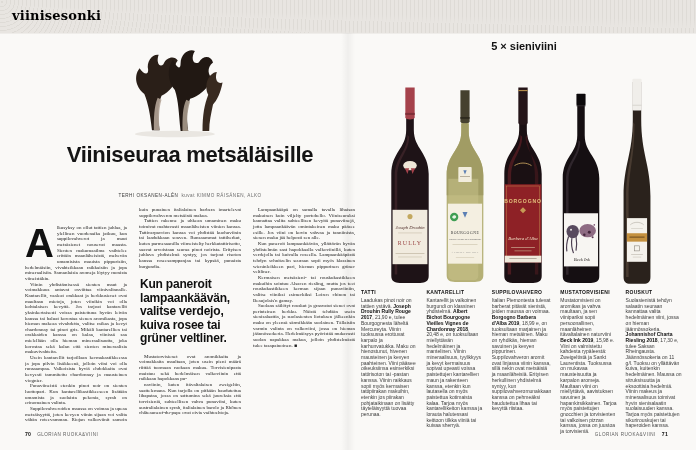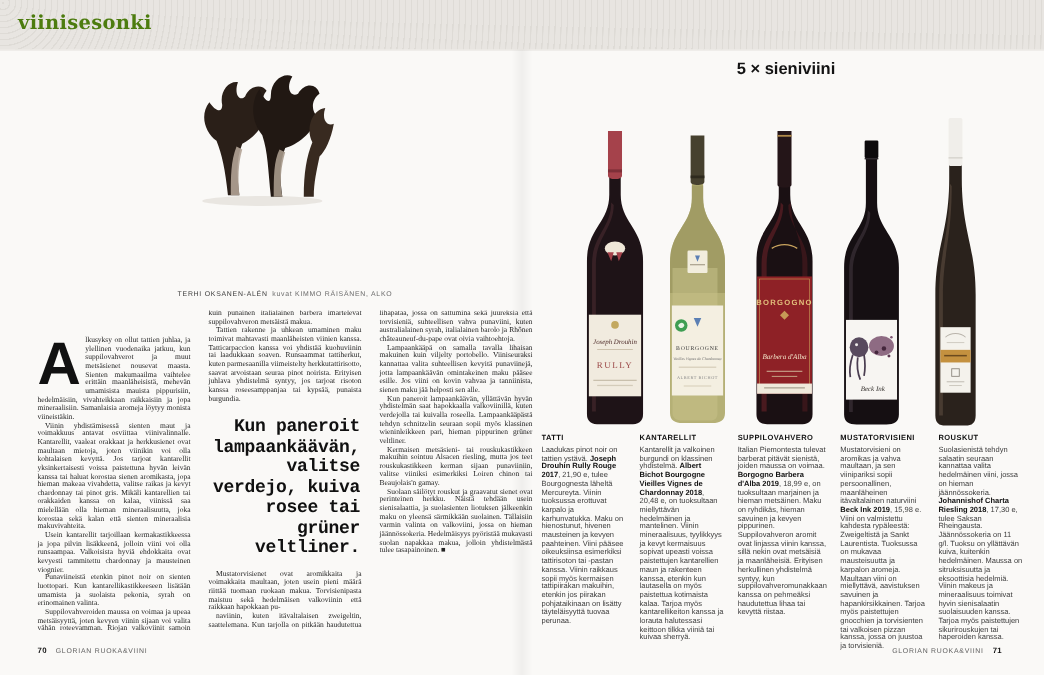--- a/index.html
+++ b/index.html
@@ -3,43 +3,43 @@
 <meta charset="utf-8">
 <style>
   html,body{margin:0;padding:0;background:#dcdad7;}
   .spread{position:relative;width:696px;height:450px;background:#faf9f7;overflow:hidden;
           font-family:"Liberation Sans",sans-serif;}
   
   .topband{position:absolute;left:0;top:0;width:696px;height:33px;background:#e8e5e1;
     background-image:repeating-radial-gradient(circle at 2px 2px, #dedbd6 0 .7px, transparent 1px 4px);
     border-bottom:1px solid #efedea;}
   .masthead{position:absolute;left:12px;top:8px;font-family:"DejaVu Serif",serif;
-    font-weight:bold;font-size:13px;color:#4d7c0f;letter-spacing:.2px;}
+    font-weight:bold;font-size:13px;color:#000000;letter-spacing:.2px;}
   .gutter{position:absolute;left:341px;top:33px;width:14px;height:417px;
     background:linear-gradient(90deg,rgba(0,0,0,0) 0%,rgba(0,0,0,.045) 50%,rgba(0,0,0,0) 100%);}
 
   
   .mushroom-photo{position:absolute;left:110px;top:44px;width:124px;height:96px;}
   .headline{position:absolute;left:25px;top:142px;width:330px;margin:0;text-align:center;
     font-size:22px;font-weight:bold;color:#141414;letter-spacing:-.3px;}
   .subtitle{position:absolute;left:25px;top:174px;width:330px;margin:0;text-align:center;
     font-size:9.5px;color:#98948e;}
   .byline{position:absolute;left:25px;top:193px;width:330px;margin:0;text-align:center;
     font-size:4.6px;color:#3c3c3c;letter-spacing:.5px;}
   .byline .credit{color:#6b6b6b;margin-left:3px;}
   .lp-cols{position:absolute;left:25px;top:207px;width:330px;height:218px;overflow:hidden;
     column-count:3;column-gap:12px;column-fill:auto;
     font-family:"Liberation Serif",serif;font-size:5px;line-height:5.65px;color:#222;
     text-align:justify;}
   .para{margin:0;text-indent:5px;}
   .para.first{text-indent:0;margin-top:18px;}
   .dropcap{float:left;font-family:"Liberation Sans",sans-serif;font-weight:bold;
     font-size:40px;line-height:32px;padding:2px 3px 0 0;color:#111;}
-  .pullquote{break-inside:avoid;margin:9px 1px 8px;font-family:Liberation Mono, monospace;
-    font-weight:bold;font-size:12px;line-height:13.5px;color:#101010;text-align:right;
+  .pullquote{break-inside:avoid;margin:9px 1px 8px;font-family:Liberation Sans, sans-serif;
+    font-weight:bold;font-size:12px;line-height:13.5px;color:#101010;text-align:left;
     text-indent:0;letter-spacing:-.2px;}
 
   
   .wines-heading{position:absolute;left:348px;top:38px;width:348px;margin:2px;text-align:center;
     font-size:11px;font-weight:bold;color:#131313;}
   .bottle{position:absolute;}
   .wine-cols{position:absolute;left:361px;top:289px;width:321px;height:156px;
     display:grid;grid-template-columns:repeat(5,1fr);column-gap:9px;overflow:hidden;}
   .wine-col h3{margin:0 0 3px;font-size:5px;font-weight:bold;color:#111;letter-spacing:.3px;}
   .wine-col p{margin:0;font-size:5px;line-height:5.7px;color:#3c3c3c;}
@@ -67,20 +67,21 @@
       <ellipse cx="68" cy="94" rx="42" ry="3.5" fill="#e9e6e1"></ellipse>
       <path fill="#2a1f18" d="M44,90 C42,72 40,62 36,52 C28,46 24,34 31,25 C35,31 40,33 40,27 C38,18 44,10 51,11 C48,19 52,25 56,21 C59,13 68,12 71,17 C66,23 68,31 72,31 C70,41 62,50 54,54 C50,64 50,74 52,90 Z"></path>
       <path fill="#211813" d="M74,91 C72,72 72,60 68,48 C61,40 59,26 66,16 C70,25 74,27 74,20 C74,10 83,4 89,7 C84,15 88,22 93,19 C98,11 106,12 108,19 C101,24 103,33 107,35 C103,47 92,55 84,57 C80,67 80,77 82,91 Z"></path>
       <path fill="#382a20" d="M97,91 C97,74 99,63 103,53 C98,43 103,30 112,29 C109,38 114,42 118,40 C116,51 112,59 108,63 C106,73 104,81 104,91 Z"></path>
       <path fill="#b2a396" opacity="0.9" d="M46,90 C46,77 46,66 50,56 L54,58 C51,68 51,79 52,90 Z"></path>
       <path fill="#a79a8c" opacity="0.9" d="M76,91 C76,77 76,66 80,58 L84,60 C81,70 80,81 82,91 Z"></path>
       <path fill="#8f former" d="M0,0"></path>
     </svg>
   </div>
 
+  <h1 class="headline">Viiniseuraa metsäläisille</h1>
   <p class="byline"><span>TERHI OKSANEN-ALÉN</span><span class="credit">kuvat KIMMO RÄISÄNEN, ALKO</span></p>
 
   <div class="lp-cols">
     <p class="para first"><span class="dropcap">A</span><span>lkusyksy on ollut tattien juhlaa, ja ylellinen vuodenaika jatkuu, kun suppilovahverot ja muut metsäsienet nousevat maasta. Sienten makumaailma vaihtelee erittäin maanläheisistä, mehevän umamisista mauista pippurisiin, hedelmäisiin, vivahteikkaan raikkaisiin ja jopa mineraalisiin. Samanlaisia aromeja löytyy monista viineistäkin.</span></p>
     <p class="para">Viinin yhdistämisessä sienten maut ja voimakkuus antavat osviittaa viinivalinnalle. Kantarellit, vaaleat orakkaat ja herkkusienet ovat maultaan mietoja, joten viinikin voi olla kohtalaisen kevyttä. Jos tarjoat kantarellit yksinkertaisesti voissa paistettuna hyvän leivän kanssa tai haluat korostaa sienen aromikasta, jopa hieman makeaa vivahdetta, valitse raikas ja kevyt chardonnay tai pinot gris. Mikäli kantarellien tai orakkaiden kanssa on kalaa, viinissä saa mielellään olla hieman mineraalisuutta, joka korostaa sekä kalan että sienten mineraalisia makuvivahteita.</p>
     <p class="para">Usein kantarellit tarjoillaan kermakastikkeessa ja jopa pilvin lisäkkeenä, jolloin viini voi olla runsaampaa. Valkoisista hyviä ehdokkaita ovat kevyesti tammitettu chardonnay ja mausteinen viognier.</p>
     <p class="para">Punaviineistä etenkin pinot noir on sienten luottopari. Kun kantarellikastikkeeseen lisätään umamista ja suolaista pekonia, syrah on erinomainen valinta.</p>
     <p class="para">Suppilovahveroiden maussa on voimaa ja upeaa metsäisyyttä, joten kevyen viinin sijaan voi valita vähän roteevamman. Riojan valkoviinit samoin kuin punainen italialainen barbera imartelevat suppilovahveron metsäistä makua.</p>
     <p class="para">Tattien rakenne ja uhkean umaminen maku toimivat mahtavasti maanläheisten viinien kanssa. Tatticarpaccion kanssa voi yhdistää kuohuviinin tai laadukkaan soaven. Runsaammat tattiherkut, kuten parmesaanilla viimeistelty herkkutattirisotto, saavat arvoistaan seuraa pinot noirista. Erityisen juhlava yhdistelmä syntyy, jos tarjoat risoton kanssa roseesamppanjaa tai kypsää, punaista burgundia.</p>
     <p class="pullquote">Kun paneroit lampaankäävän, valitse verdejo, kuiva rosee tai grüner veltliner.</p>

